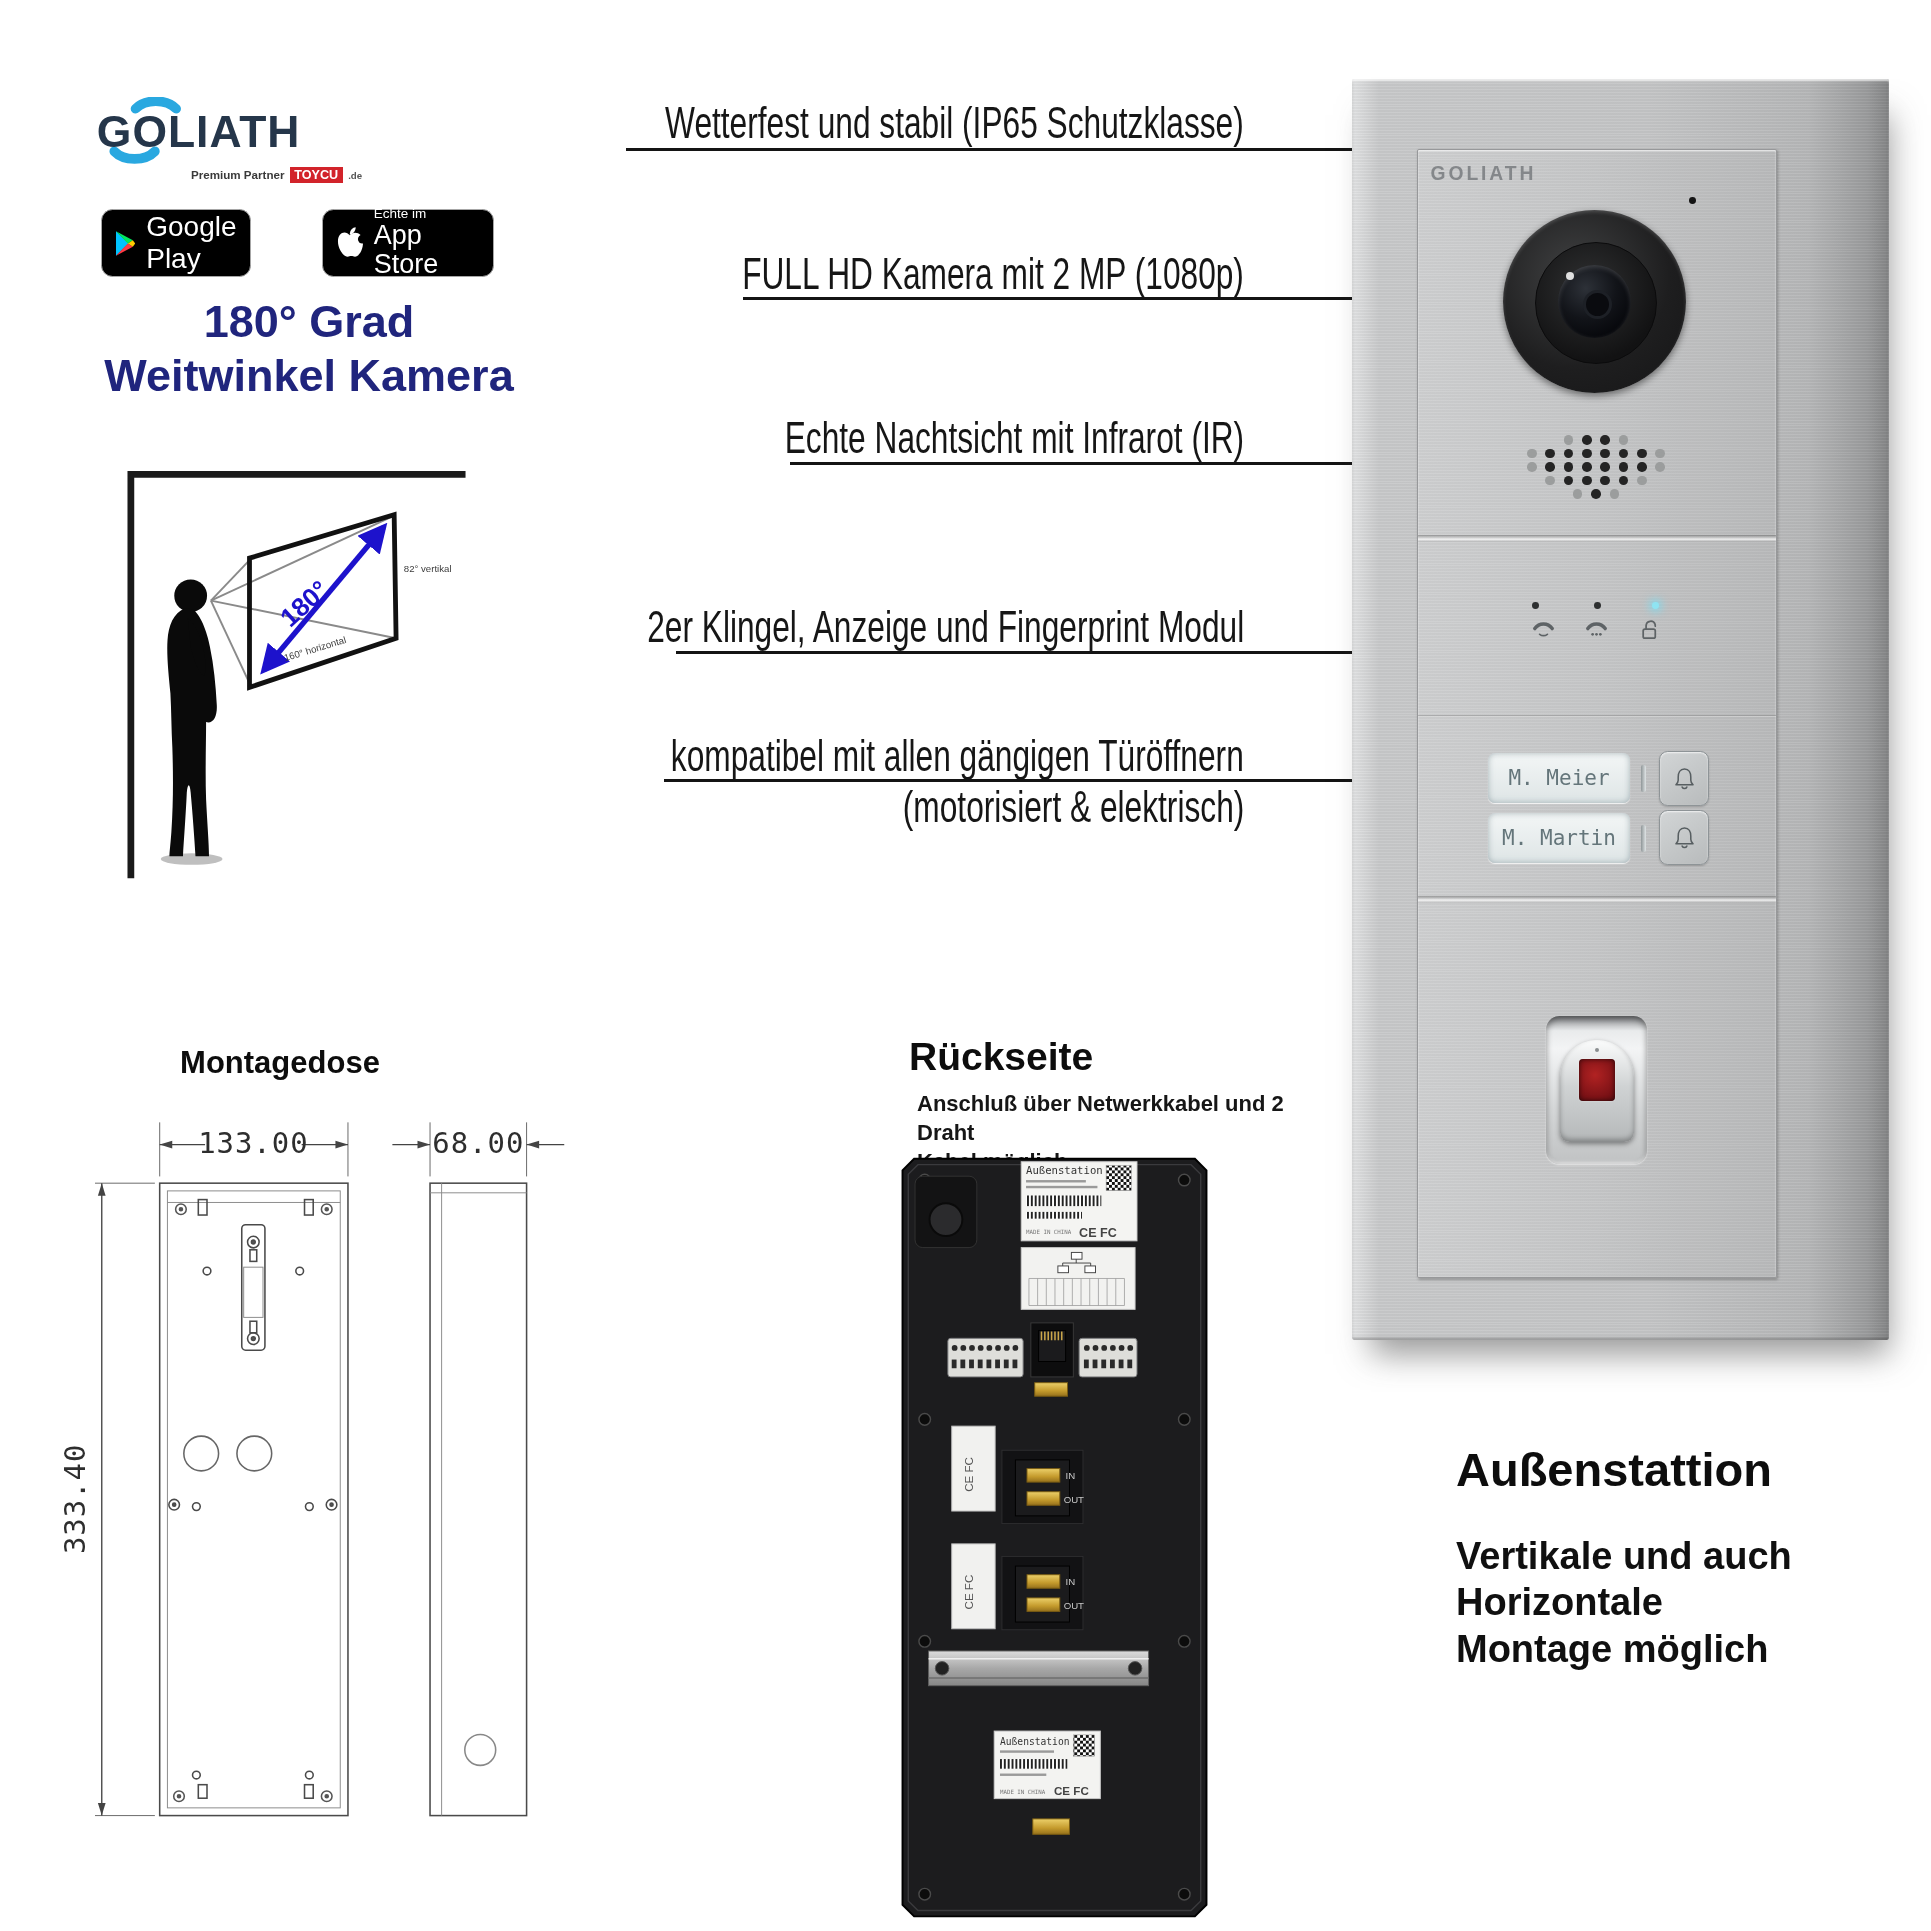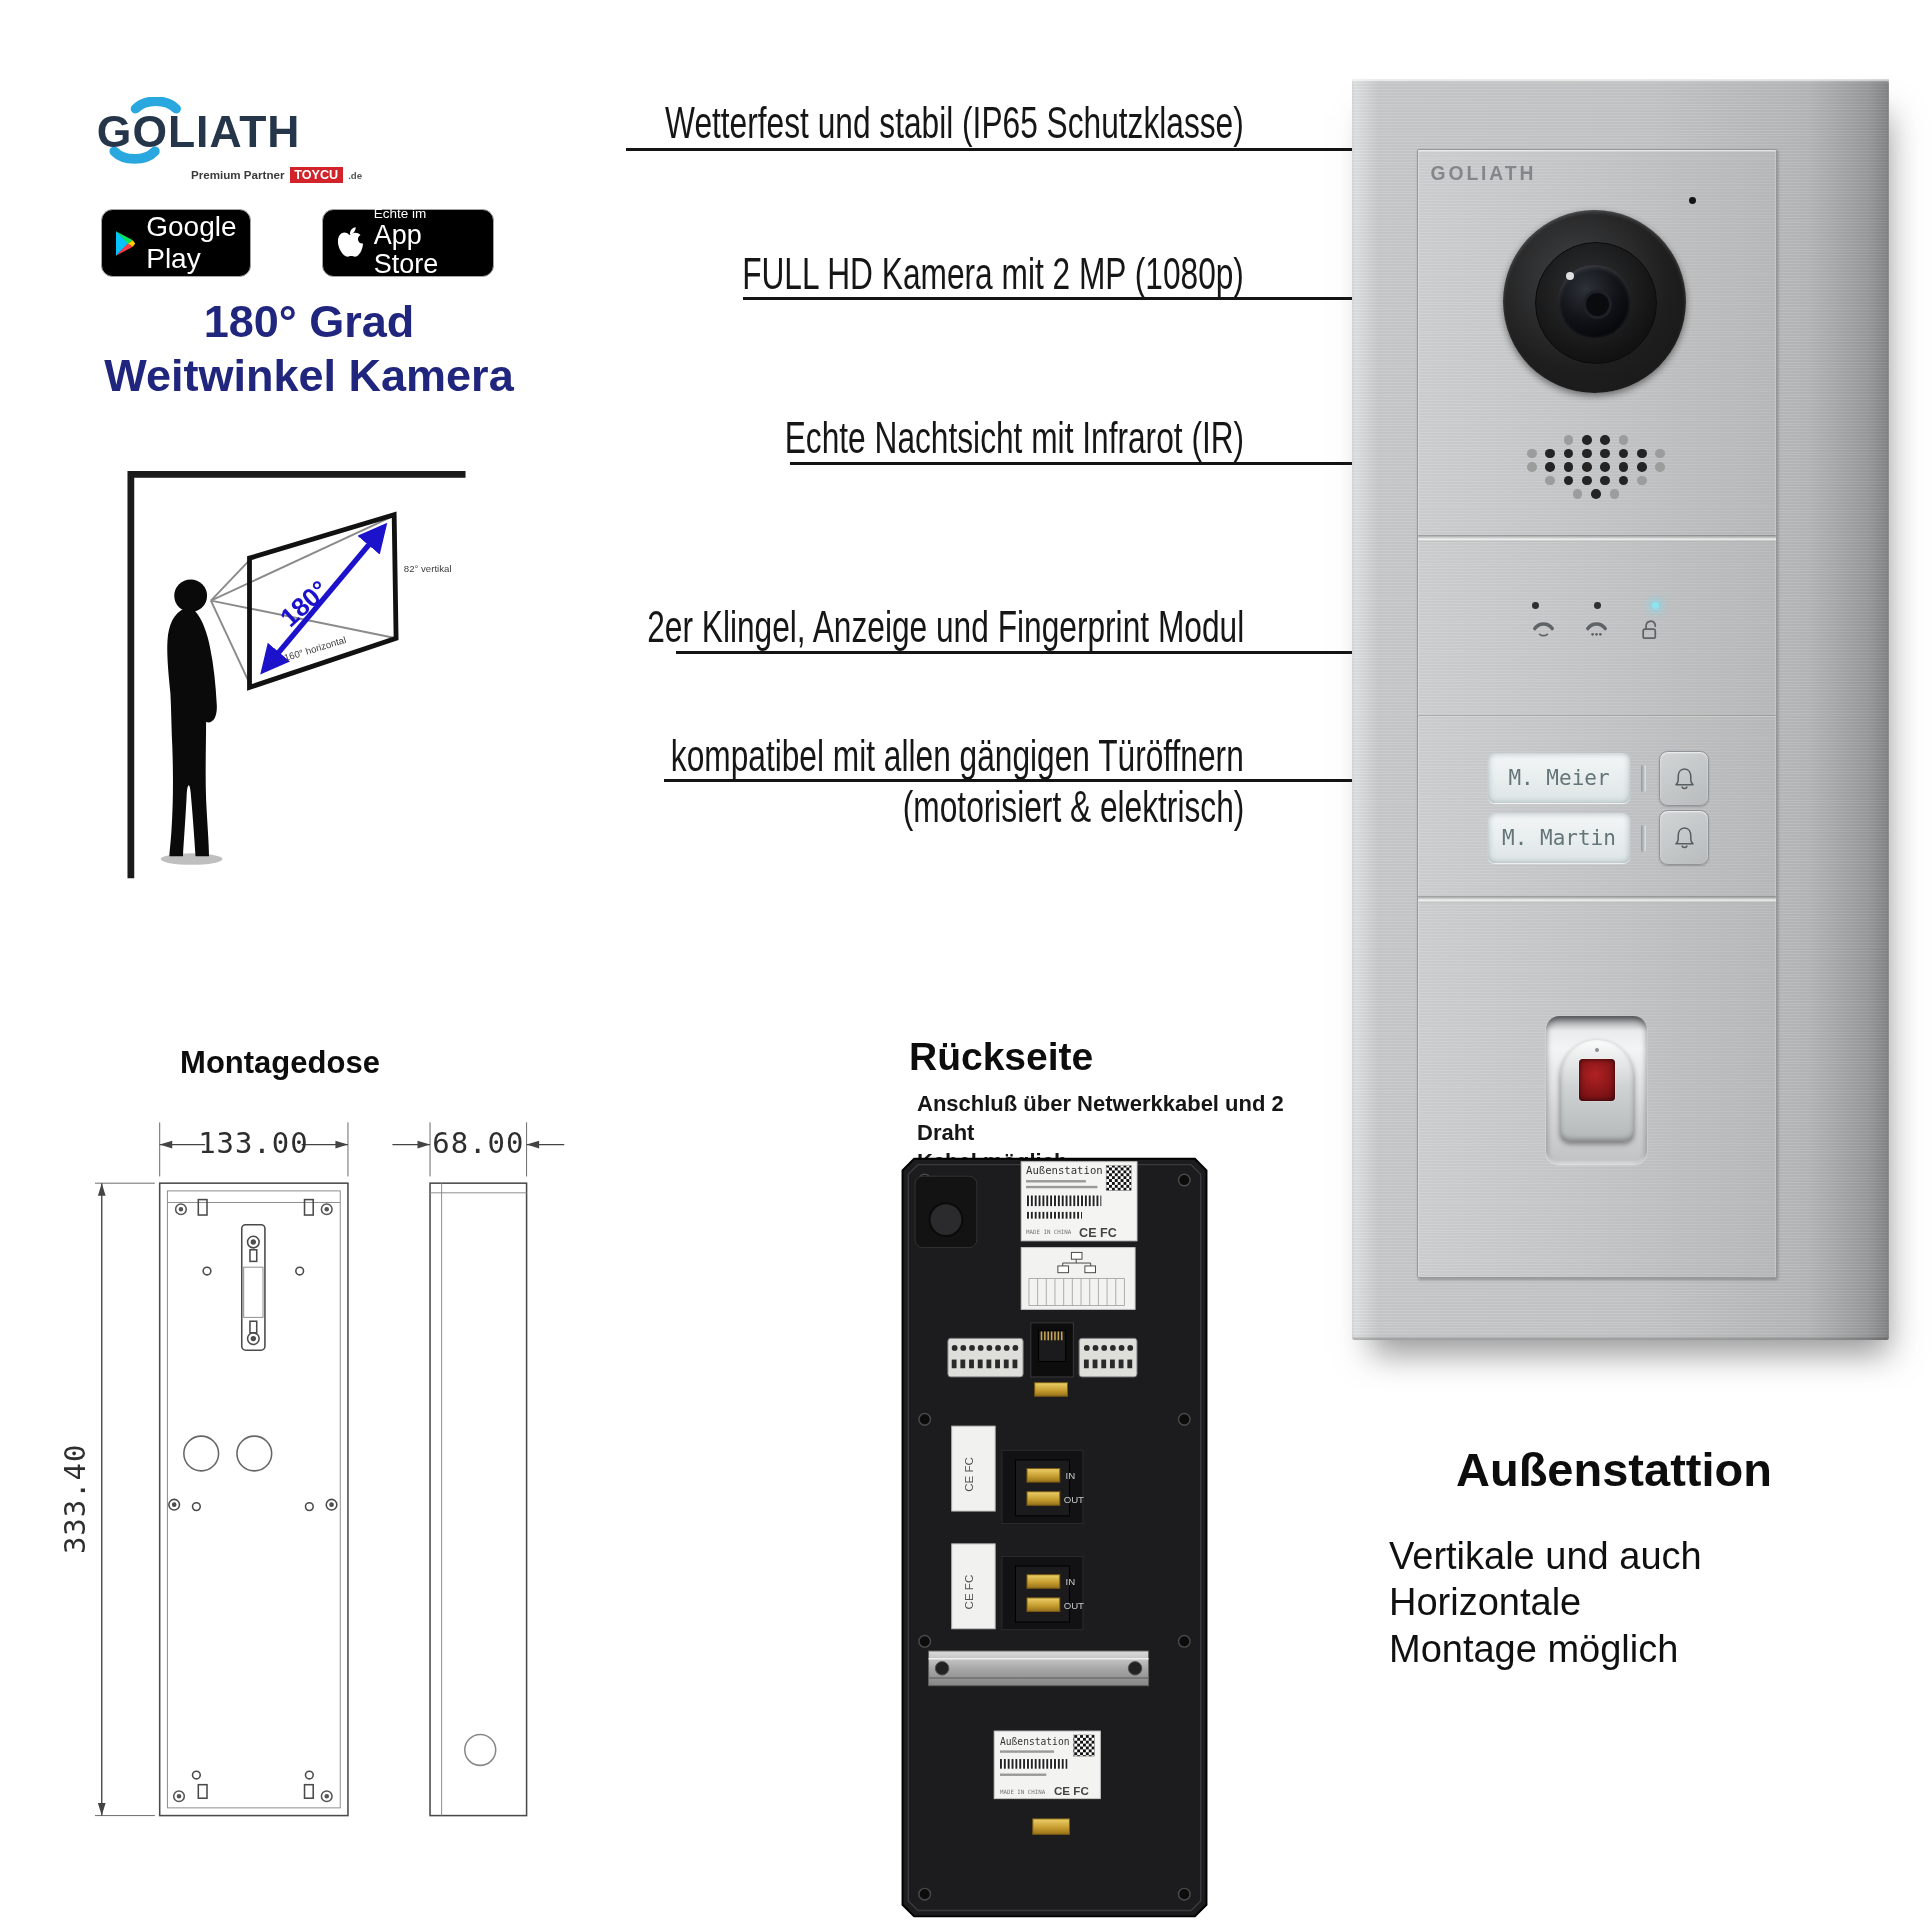--- a/index.html
+++ b/index.html
@@ -90,21 +90,21 @@
   .fp-window{position:absolute;left:19.3px;top:19.3px;width:36px;height:42px;border-radius:3.9px;
           background:radial-gradient(circle at 45% 38%,#b12222,#7c1216 70%,#5d0c10);
           box-shadow:inset 0 0 4.8px rgba(0,0,0,.65), 0 0 1.9px rgba(255,255,255,.55);}
 
   
   .sec-title{position:absolute;font-weight:bold;color:#0d0d0d;}
   .mont-title{left:145px;top:1045px;width:270px;text-align:center;font-size:31px;}
   .rueck-title{left:909px;top:1035px;font-size:39px;}
   .rueck-note{position:absolute;left:909px;top:1089px;width:386px;font-size:22px;font-weight:bold;line-height:1.32;color:#161616;margin-left:8px;}
   .as-title{left:1456px;top:1442px;font-size:47px;}
-  .as-lines{position:absolute;left:1389px;top:1533px;font-size:38px;color:#101010;line-height:1.22;}
+  .as-lines{position:absolute;left:1456px;top:1533px;font-size:38px;color:#101010;line-height:1.22;font-weight:bold;}
 
   svg text{font-family:"DejaVu Sans Mono",monospace;}
   .svg-sans{font-family:"Liberation Sans",sans-serif;}
 </style>
 </head>
 <body>
 
 <div id="stage">
 
   <svg class="abs" style="left:93px;top:97px;" width="232" height="68" viewBox="0 0 240 70">

